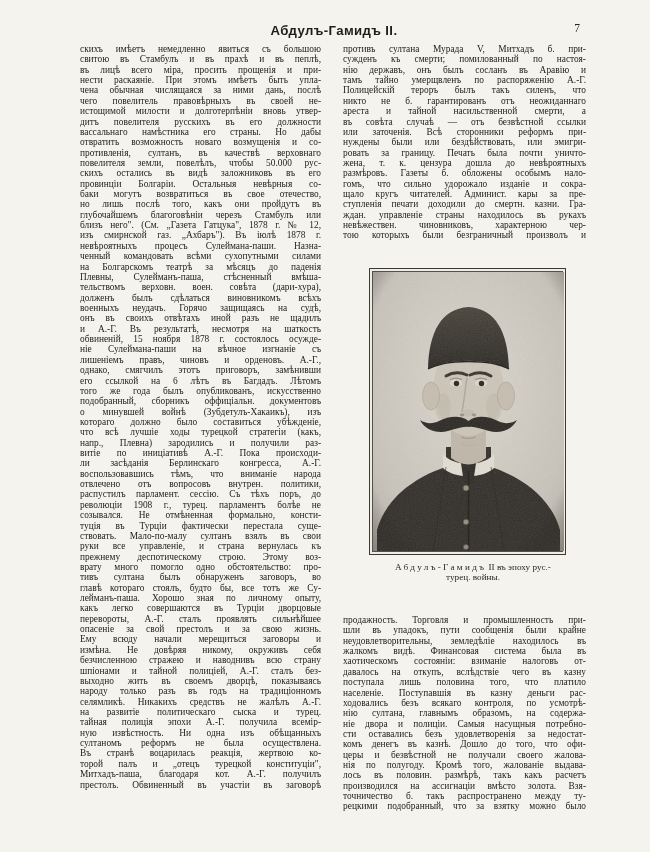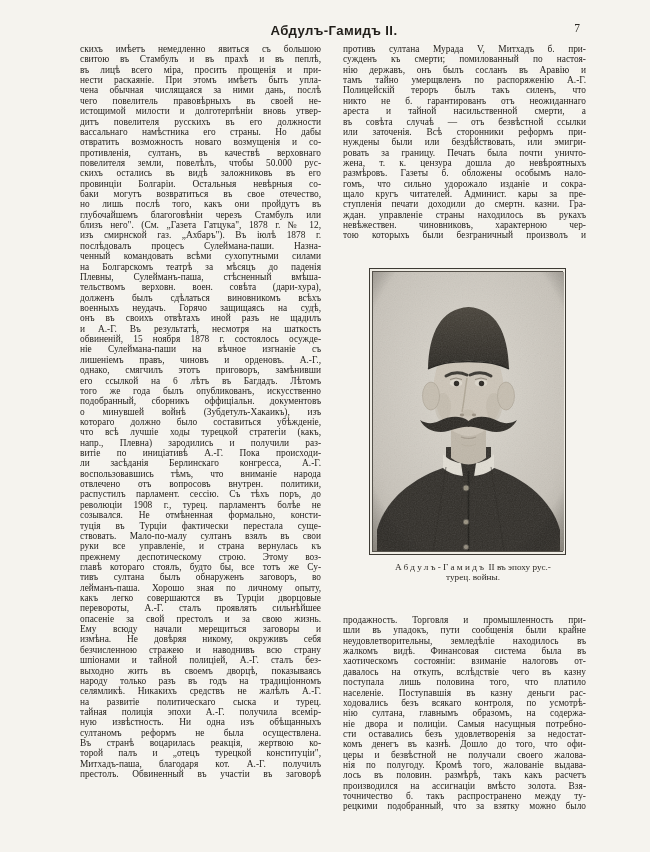--- a/index.html
+++ b/index.html
@@ -69,21 +69,21 @@
         <div class="tline">отвратить возможность новаго возмущенія и со-</div>
         <div class="tline">противленія, султанъ, въ качествѣ верховнаго</div>
         <div class="tline">повелителя земли, повелѣлъ, чтобы 50.000 рус-</div>
         <div class="tline">скихъ остались въ видѣ заложниковъ въ его</div>
         <div class="tline">провинціи Болгаріи. Остальныя невѣрныя со-</div>
         <div class="tline">баки могутъ возвратиться въ свое отечество,</div>
         <div class="tline">но лишь послѣ того, какъ они пройдутъ въ</div>
         <div class="tline">глубочайшемъ благоговѣніи черезъ Стамбулъ или</div>
         <div class="tline">близъ него". (См. „Газета Гатцука", 1878 г. № 12,</div>
         <div class="tline">изъ смирнской газ. „Ахбаръ"). Въ іюлѣ 1878 г.</div>
-        <div class="tline">послѣдовалъ процесъ Сулеймана-паши. Назна-</div>
+        <div class="tline">невѣроятныхъ процесъ Сулеймана-паши. Назна-</div>
         <div class="tline">ченный командовать всѣми сухопутными силами</div>
         <div class="tline">на Болгарскомъ театрѣ за мѣсяцъ до паденія</div>
         <div class="tline">Плевны, Сулейманъ-паша, стѣсненный вмѣша-</div>
         <div class="tline">тельствомъ верховн. воен. совѣта (дари-хура),</div>
         <div class="tline">долженъ былъ сдѣлаться виновникомъ всѣхъ</div>
         <div class="tline">военныхъ неудачъ. Горячо защищаясь на судѣ,</div>
         <div class="tline">онъ въ своихъ отвѣтахъ иной разъ не щадилъ</div>
         <div class="tline">и А.-Г. Въ результатѣ, несмотря на шаткость</div>
         <div class="tline">обвиненій, 15 ноября 1878 г. состоялось осужде-</div>
         <div class="tline">ніе Сулеймана-паши на вѣчное изгнаніе съ</div>
@@ -100,22 +100,23 @@
         <div class="tline">ли засѣданія Берлинскаго конгресса, А.-Г.</div>
         <div class="tline">воспользовавшись тѣмъ, что вниманіе народа</div>
         <div class="tline">отвлечено отъ вопросовъ внутрен. политики,</div>
         <div class="tline">распустилъ парламент. сессію. Съ тѣхъ поръ, до</div>
         <div class="tline">революціи 1908 г., турец. парламентъ болѣе не</div>
         <div class="tline">созывался. Не отмѣненная формально, консти-</div>
         <div class="tline">туція въ Турціи фактически перестала суще-</div>
         <div class="tline">ствовать. Мало-по-малу султанъ взялъ въ свои</div>
         <div class="tline">руки все управленіе, и страна вернулась къ</div>
         <div class="tline">прежнему деспотическому строю. Этому воз-</div>
+        <div class="tline">врату много помогло одно обстоятельство: про-</div>
+        <div class="tline">тивъ султана былъ обнаруженъ заговоръ, во</div>
         <div class="tline">главѣ котораго стоялъ, будто бы, все тотъ же Су-</div>
-        <div class="tline">тивъ султана былъ обнаруженъ заговоръ, во</div>
         <div class="tline">лейманъ-паша. Хорошо зная по личному опыту,</div>
         <div class="tline">какъ легко совершаются въ Турціи дворцовые</div>
         <div class="tline">перевороты, А.-Г. сталъ проявлять сильнѣйшее</div>
         <div class="tline">опасеніе за свой престолъ и за свою жизнь.</div>
         <div class="tline">Ему всюду начали мерещиться заговоры и</div>
         <div class="tline">измѣна. Не довѣряя никому, окруживъ себя</div>
         <div class="tline">безчисленною стражею и наводнивъ всю страну</div>
         <div class="tline">шпіонами и тайной полиціей, А.-Г. сталъ без-</div>
         <div class="tline">выходно жить въ своемъ дворцѣ, показываясь</div>
         <div class="tline">народу только разъ въ годъ на традиціонномъ</div>

